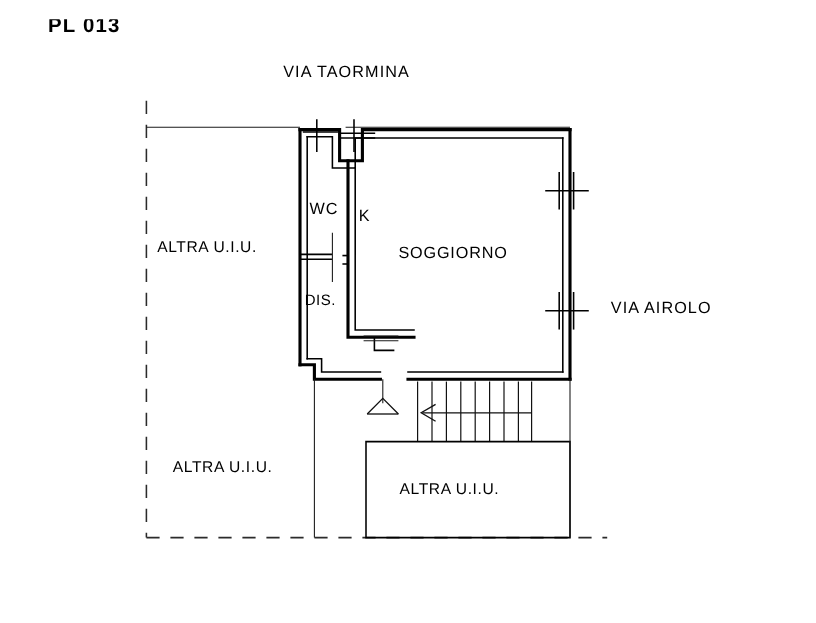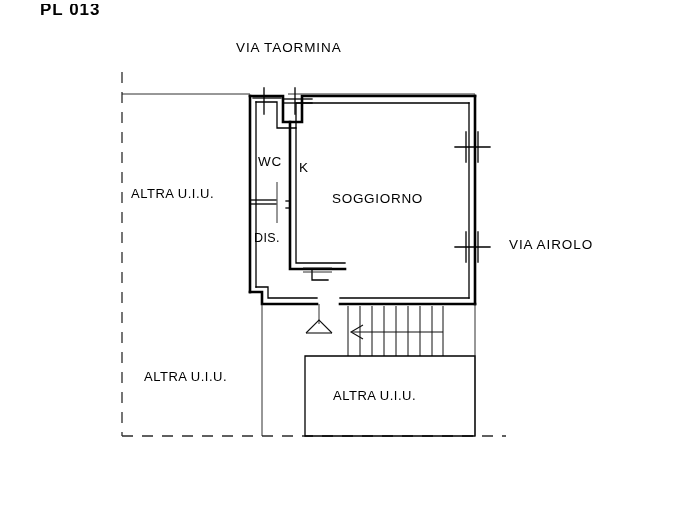--- a/index.html
+++ b/index.html
@@ -10,21 +10,21 @@
   body {
     width: 680px;
     height: 519px;
     font-family: "Liberation Sans", sans-serif;
     position: relative;
     overflow: hidden;
   }
   #plan-root {
     position: absolute;
     left: 0;
-    top: 4px;
+    top: 16px;
     width: 680px;
     height: 431px;
   }
   svg#floorplan {
     display: block;
     width: 680px;
     height: 519px;
   }
   .wall       { stroke: #000000; stroke-width: 2.6; fill: none; stroke-linecap: square; }
   .wall-thin  { stroke: #000000; stroke-width: 1.3; fill: none; stroke-linecap: square; }

